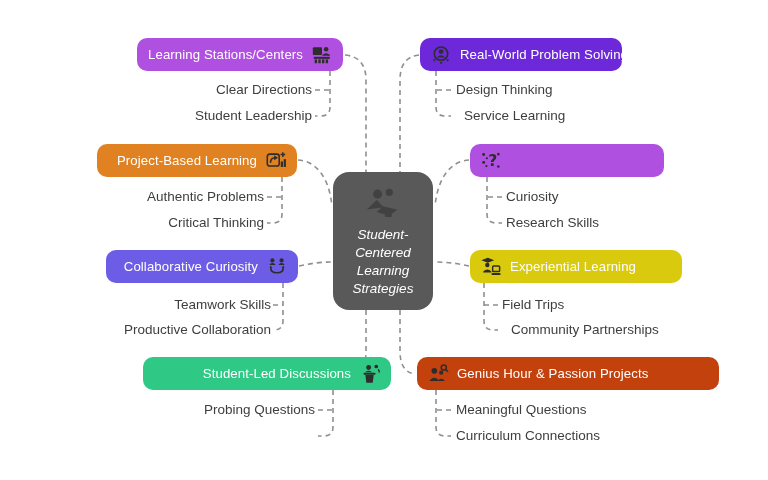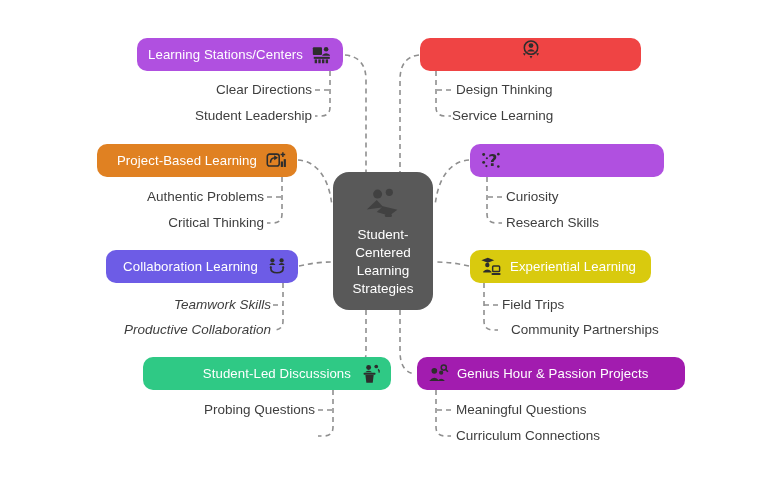--- a/index.html
+++ b/index.html
@@ -14,21 +14,21 @@
   .node .icon{width:22px;height:22px;flex:0 0 auto;color:#2d2d2d;display:block;}
   .node.icon-right{justify-content:flex-end;}
   .child{position:absolute;height:20px;line-height:20px;font-size:13.5px;color:#3e3e3e;
          white-space:nowrap;}
   .child.r-align{text-align:center;}
   .center-node{position:absolute;left:333px;top:172px;width:100px;height:138px;
         background:#595959;border-radius:16px;display:flex;flex-direction:column;
         align-items:center;justify-content:flex-start;padding-top:14px;box-sizing:border-box;}
   .center-node .cicon{width:44px;height:36px;color:#414141;}
   .center-node .ctext{color:#ffffff;font-size:13.5px;line-height:18px;text-align:center;
-        width:80px;margin-top:4px;}
+        width:80px;margin-top:4px;font-style:italic;}
 </style>
 </head>
 <body>
 
 <div class="canvas">
 
   <svg class="connectors" viewBox="0 0 768 480">
 
     <path d="M 345 55 Q 366 57 366 80 L 366 172" style="stroke: rgb(143, 143, 143);"></path>
     <path d="M 419 55 Q 400 57 400 80 L 400 172" style="stroke: rgb(143, 143, 143);"></path>
@@ -81,35 +81,35 @@
         <rect x="4" y="16.8" width="2.6" height="4.2"></rect>
           <rect x="8" y="16.8" width="2.6" height="4.2"></rect>
         <rect x="12" y="16.8" width="2.6" height="4.2"></rect>
           <rect x="16" y="16.8" width="2.6" height="4.2"></rect>
       </g>
     </svg>
   </div>
   <div class="child r-align" style="right:456px;top:80px;">Clear Directions</div>
   <div class="child r-align" style="right:456px;top:106px;">Student Leadership</div>
 
-  <div class="node" style="left: 420px; top: 38px; width: 221px; background: #ef4444; flex-direction: column;">
+  <div class="node" style="left: 420px; top: 38px; width: 202px; background: #6d28d9;">
     <svg class="icon" viewBox="0 0 24 24">
       <circle cx="12" cy="10.5" r="7.3" fill="none" stroke="currentColor" stroke-width="1.7"></circle>
       <g fill="currentColor">
         <circle cx="12" cy="8.2" r="2.6"></circle>
         <path d="M7.6 14.6 Q12 10.2 16.4 14.6 Z"></path>
         <path d="M3.2 16.5 l3.2 0 -1.6 2.8 Z"></path>
         <path d="M17.6 16.5 l3.2 0 -1.6 2.8 Z"></path>
         <path d="M10.4 19.6 l3.2 0 -1.6 2.8 Z"></path>
       </g>
     </svg>
     <span class="lbl">Real-World Problem Solving</span>
   </div>
   <div class="child" style="left:456px;top:80px;">Design Thinking</div>
-  <div class="child" style="left:452px;top:106px;text-align:right;">Service Learning</div>
+  <div class="child" style="left:464px;top:106px;text-align:right;">Service Learning</div>
 
   <div class="node icon-right" style="left: 97px; top: 144px; width: 200px; background: rgb(224, 129, 34); padding-left: 40px;">
     <span class="lbl">Project-Based Learning</span>
     <svg class="icon" viewBox="0 0 24 24">
       <rect x="2.5" y="4.5" width="13" height="13" rx="2.5" fill="none" stroke="currentColor" stroke-width="1.7"></rect>
       <path d="M6 14 Q6 8.5 11 8.5" fill="none" stroke="currentColor" stroke-width="1.7"></path>
       <path d="M10 5.8 L14.2 8.5 L10 11.2 Z" fill="currentColor"></path>
       <path d="M19.5 2.5 v5 M17 5 h5" stroke="currentColor" stroke-width="1.6"></path>
       <rect x="17.2" y="12.5" width="2.4" height="6" fill="currentColor"></rect>
       <rect x="20.4" y="10" width="2.4" height="8.5" fill="currentColor"></rect>
@@ -128,37 +128,37 @@
         <circle cx="20" cy="4.5" r="1.4"></circle>
           <circle cx="20" cy="18" r="1.4"></circle>
       </g>
       <text x="14" y="17.5" text-anchor="middle" font-size="17" font-weight="bold" font-family="'DejaVu Sans',sans-serif" fill="currentColor">?</text>
     </svg>
   </div>
   <div class="child" style="left:506px;top:187px;">Curiosity</div>
   <div class="child" style="left:506px;top:213px;">Research Skills</div>
 
   <div class="node icon-right" style="left: 106px; top: 250px; width: 192px; background: rgb(109, 92, 230);">
-    <span class="lbl">Collaboration Learning</span>
+    <span class="lbl">Collaborative Curiosity</span>
     <svg class="icon" viewBox="0 0 24 24">
       <g fill="currentColor">
         <circle cx="7" cy="4.8" r="2.3"></circle>
         <path d="M4 8.9 Q7 6.6 10 8.9 L10 9.7 L4 9.7 Z"></path>
         <circle cx="17" cy="4.8" r="2.3"></circle>
         <path d="M14 8.9 Q17 6.6 20 8.9 L20 9.7 L14 9.7 Z"></path>
         <path d="M3.7 12.6 L5.3 10.6 L6.9 12.6 Z"></path>
         <path d="M17.1 12.6 L18.7 10.6 L20.3 12.6 Z"></path>
       </g>
       <path d="M5.3 12 L5.3 13.6 Q5.3 18.3 12 18.3 Q18.7 18.3 18.7 13.6 L18.7 12" fill="none" stroke="currentColor" stroke-width="1.8"></path>
     </svg>
   </div>
-  <div class="child r-align" style="right:497px;top:295px;font-style:italic;">Teamwork Skills</div>
-  <div class="child r-align" style="right:497px;top:320px;font-style:italic;">Productive Collaboration</div>
-
-  <div class="node" style="left: 470px; top: 250px; width: 181px; background: rgb(217, 202, 14);">
+  <div class="child r-align" style="right:497px;top:295px;">Teamwork Skills</div>
+  <div class="child r-align" style="right:497px;top:320px;">Productive Collaboration</div>
+
+  <div class="node" style="left: 470px; top: 250px; width: 212px; background: rgb(217, 202, 14);">
     <svg class="icon" viewBox="0 0 24 24">
       <g fill="currentColor">
         <path d="M8.5 1.8 L15.5 4.6 L8.5 7.4 L1.5 4.6 Z"></path>
         <circle cx="8" cy="9.8" r="2.4"></circle>
         <path d="M3.5 17 Q8 12.6 12.5 17 L12.5 18 L3.5 18 Z"></path>
         <rect x="12.5" y="18.6" width="10" height="2" rx="1"></rect>
       </g>
       <rect x="13.8" y="11" width="7.6" height="6" rx="1" fill="none" stroke="currentColor" stroke-width="1.6"></rect>
     </svg>
     <span class="lbl">Experiential Learning</span>
@@ -174,21 +174,21 @@
         <path d="M6.8 10 Q10.5 7 14.2 10 Z"></path>
         <rect x="5" y="10.5" width="13" height="2.2" rx="0.8"></rect>
         <path d="M7 13.2 L16 13.2 L15 21.5 L8 21.5 Z"></path>
         <circle cx="18.8" cy="3.8" r="2"></circle>
       </g>
       <path d="M20.8 7 q1.8 1.3 1.1 3.5" fill="none" stroke="currentColor" stroke-width="1.5"></path>
     </svg>
   </div>
   <div class="child r-align" style="right:453px;top:400px;">Probing Questions</div>
 
-  <div class="node" style="left: 417px; top: 357px; width: 268px; background: #a21caf;">
+  <div class="node" style="left: 417px; top: 357px; width: 302px; background: #c2410c;">
     <svg class="icon" viewBox="0 0 24 24">
       <g fill="currentColor">
         <circle cx="8" cy="8.5" r="3.1"></circle>
         <path d="M2.5 19.5 Q8 12.8 13.5 19.5 Z"></path>
         <circle cx="15.5" cy="10.5" r="2.3"></circle>
         <path d="M11.5 19.5 Q15.5 14.6 19.5 19.5 Z"></path>
       </g>
       <circle cx="18.3" cy="5" r="2.8" fill="none" stroke="currentColor" stroke-width="1.6"></circle>
       <path d="M20.4 7.1 L22.8 9.6" stroke="currentColor" stroke-width="1.8"></path>
     </svg>

